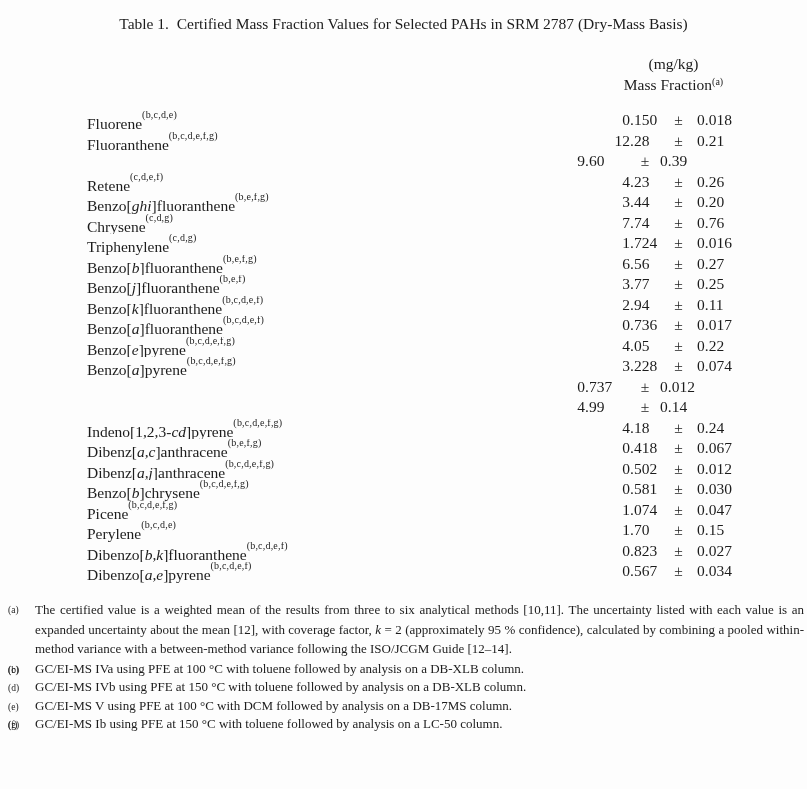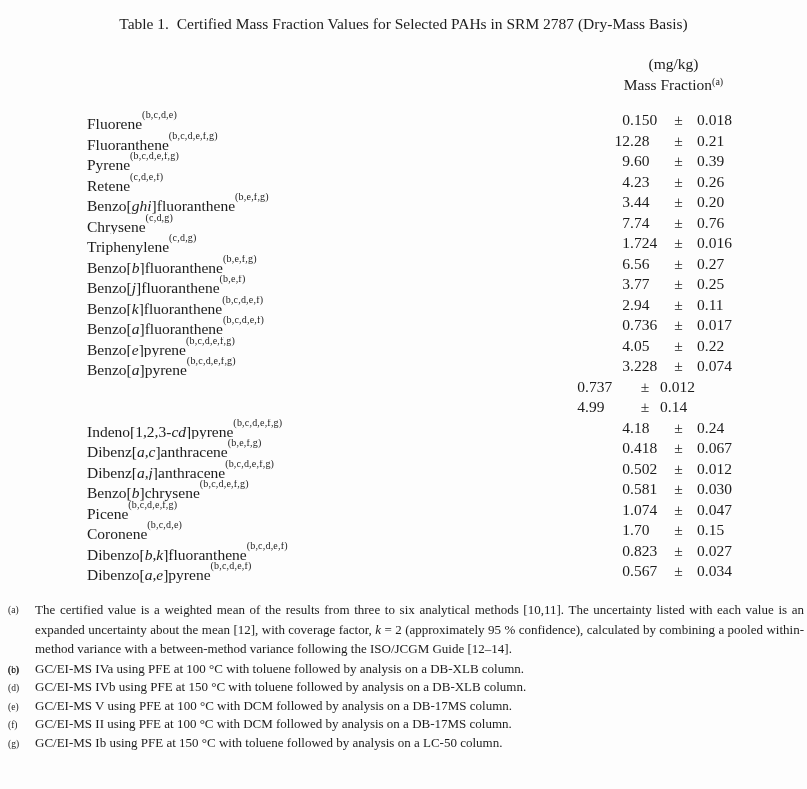--- a/index.html
+++ b/index.html
@@ -71,21 +71,20 @@
         <span class="unc">0.018</span>
       </div>
       <div class="row">
         <span class="cname"><span>Fluoranthene</span><sup class="sup">(b,c,d,e,f,g)</sup></span>
         <span class="vint">12</span>
         <span class="vfrac">.28</span>
         <span class="pm">±</span>
         <span class="unc">0.21</span>
       </div>
       <div class="row">
-        <span class="cname"><span>Pyrene</span><sup class="sup">(b,c,d,e,f,g)</sup></span>
         <span class="vint">9</span>
         <span class="vfrac">.60</span>
         <span class="pm">±</span>
         <span class="unc">0.39</span>
       </div>
       <div class="row">
         <span class="cname"><span>Retene</span><sup class="sup">(c,d,e,f)</sup></span>
         <span class="vint">4</span>
         <span class="vfrac">.23</span>
         <span class="pm">±</span>
@@ -195,21 +194,21 @@
         <span class="unc">0.030</span>
       </div>
       <div class="row">
         <span class="cname"><span>Picene</span><sup class="sup">(b,c,d,e,f,g)</sup></span>
         <span class="vint">1</span>
         <span class="vfrac">.074</span>
         <span class="pm">±</span>
         <span class="unc">0.047</span>
       </div>
       <div class="row">
-        <span class="cname"><span>Coronene</span><sup class="sup">(b,c,d,e)</sup></span>
+        <span class="cname"><span>Perylene</span><sup class="sup">(b,c,d,e)</sup></span>
         <span class="vint">1</span>
         <span class="vfrac">.70</span>
         <span class="pm">±</span>
         <span class="unc">0.15</span>
       </div>
       <div class="row">
         <span class="cname"><span>Dibenzo[</span><span class="it">b,k</span><span>]fluoranthene</span><sup class="sup">(b,c,d,e,f)</sup></span>
         <span class="vint">0</span>
         <span class="vfrac">.823</span>
         <span class="pm">±</span>
@@ -223,17 +222,17 @@
         <span class="unc">0.034</span>
       </div>
     </div>
 
   <div class="footnotes" id="footnotes">
       <div class="fn justified"><span class="fn-marker">(a)</span><span>The certified value is a weighted mean of the results from three to six analytical methods [10,11].  The uncertainty listed with each value is an expanded uncertainty about the mean [12], with coverage factor, </span><span class="it">k</span><span> = 2 (approximately 95 % confidence), calculated by combining a pooled within-method variance with a between-method variance following the ISO/JCGM Guide [12–14].</span></div>
       <div class="fn"><span class="fn-marker">(b)</span></div>
       <div class="fn"><span class="fn-marker">(c)</span><span>GC/EI-MS IVa using PFE at 100 °C with toluene followed by analysis on a DB-XLB column.</span></div>
       <div class="fn"><span class="fn-marker">(d)</span><span>GC/EI-MS IVb using PFE at 150 °C with toluene followed by analysis on a DB-XLB column.</span></div>
       <div class="fn"><span class="fn-marker">(e)</span><span>GC/EI-MS V using PFE at 100 °C with DCM followed by analysis on a DB-17MS column.</span></div>
-      <div class="fn"><span class="fn-marker">(f)</span><span>GC/EI-MS II using PFE at 100 °C with DCM followed by analysis on a DB-17MS column.</span></div>
+      <div class="fn"><span class="fn-marker">(f)</span></div>
       <div class="fn"><span class="fn-marker">(g)</span><span>GC/EI-MS Ib using PFE at 150 °C with toluene followed by analysis on a LC-50 column.</span></div>
     </div>
 
 </div>
 
 </body></html>

